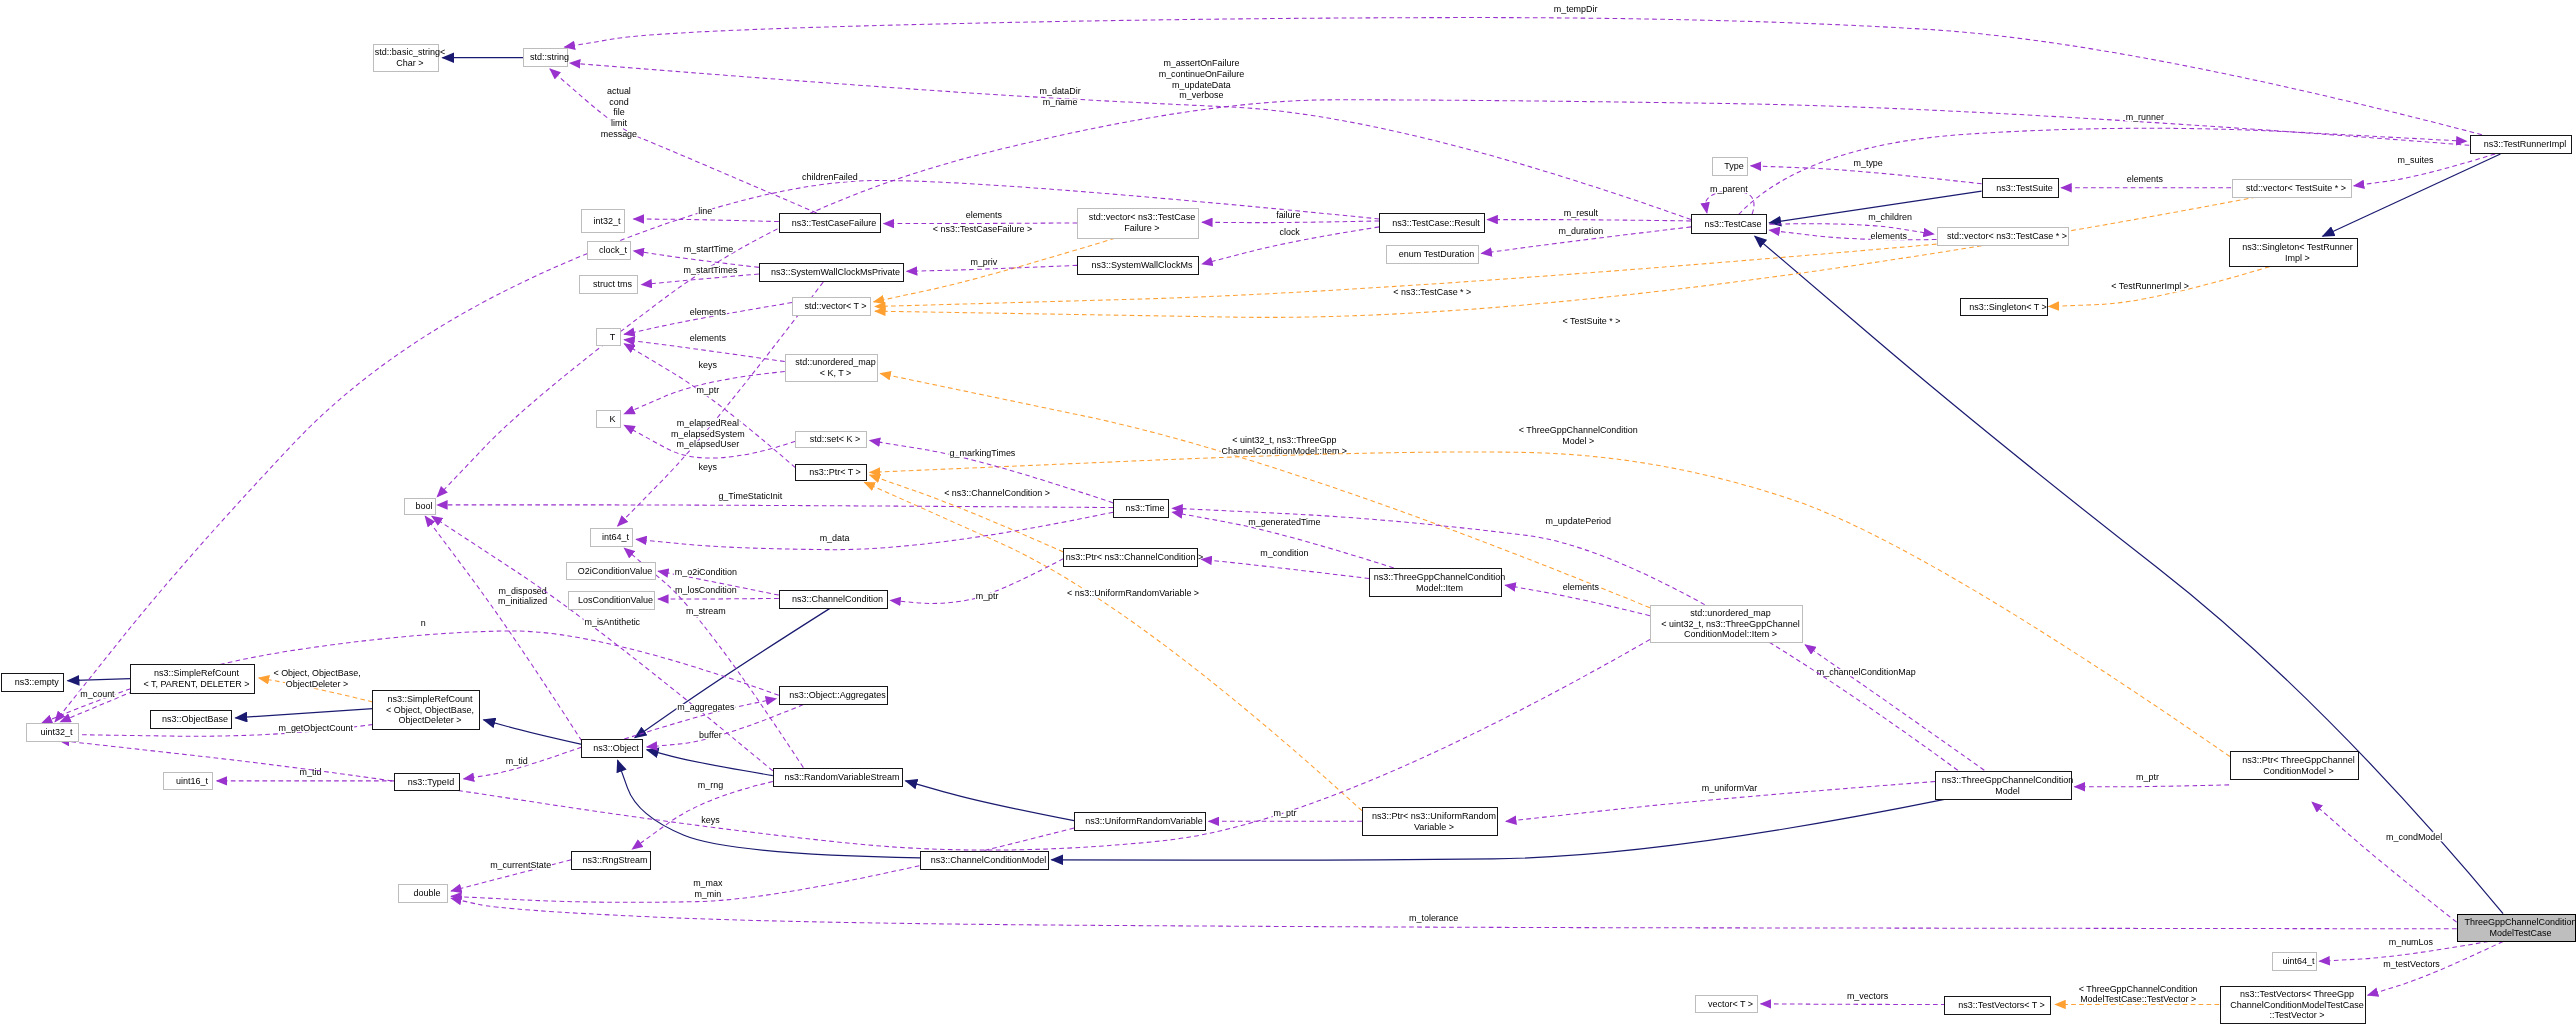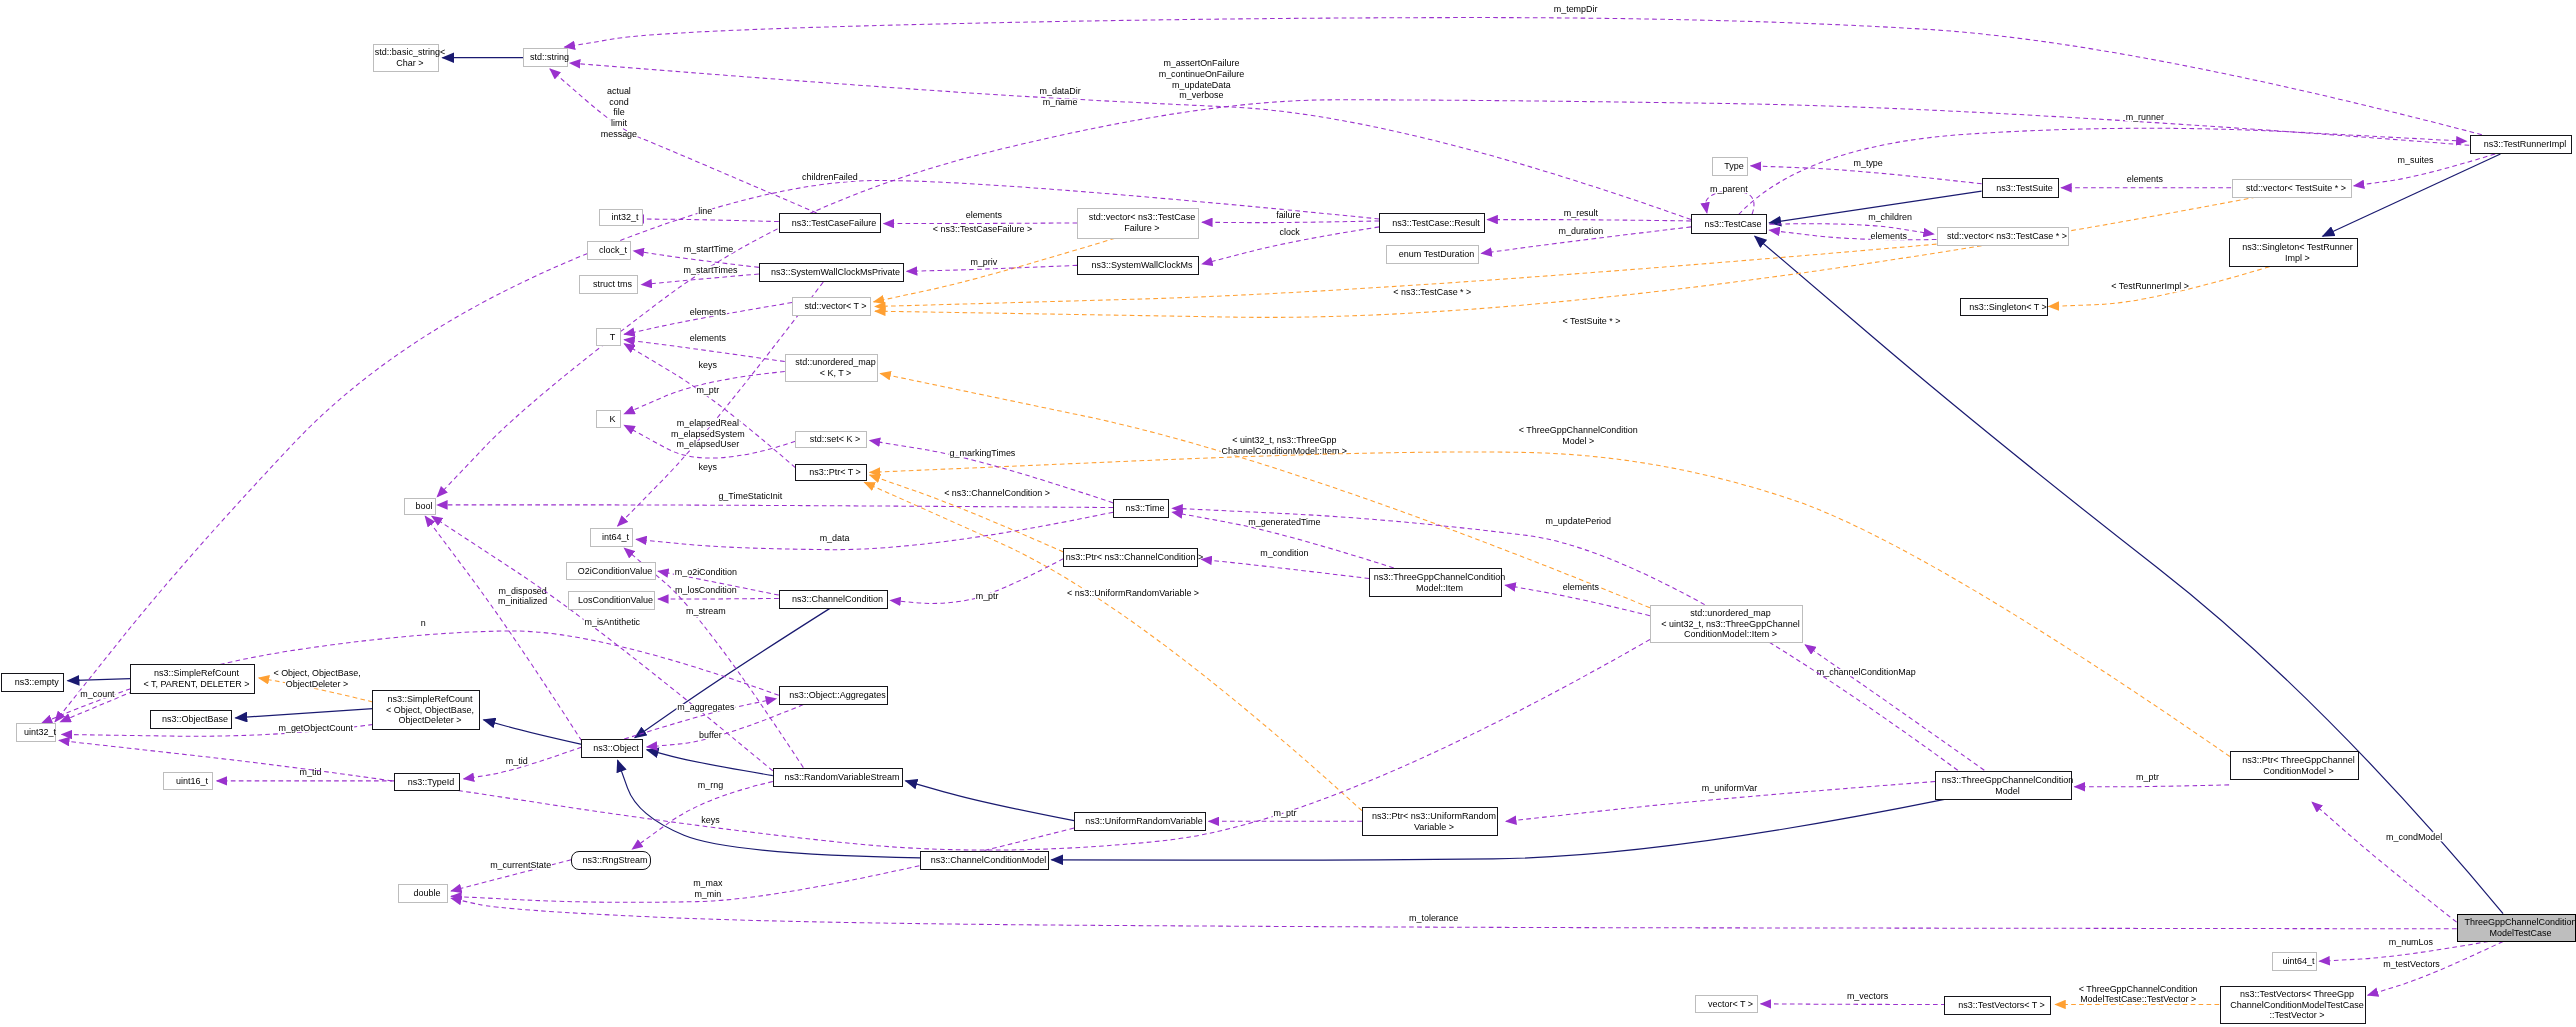--- a/index.html
+++ b/index.html
@@ -188,21 +188,21 @@
 <div class="node ext" style="left: 373px; top: 44px; width: 66px; height: 28px;">
       <span>std::basic_string&lt;</span>
       <span>Char &gt;</span>
     </div>
     <div class="node ext" style="left: 523px; top: 48px; width: 45px; height: 18.6px;">
       <span>std::string</span>
     </div>
     <div class="node ext" style="left: 1712px; top: 157px; width: 36px; height: 18.6px;">
       <span>Type</span>
     </div>
-    <div class="node ext" style="left: 599px; top: 209px; width: 44px; height: 17px;">
+    <div class="node ext" style="left: 581px; top: 209px; width: 44px; height: 24px;">
       <span>int32_t</span>
     </div>
     <div class="node cls" style="left: 779px; top: 213px; width: 102px; height: 20px;">
       <span>ns3::TestCaseFailure</span>
     </div>
     <div class="node ext" style="left: 1077px; top: 208px; width: 122px; height: 30.5px;">
       <span>std::vector&lt; ns3::TestCase</span>
       <span>Failure &gt;</span>
     </div>
     <div class="node cls" style="left: 1379px; top: 213px; width: 106px; height: 20px;">
@@ -299,42 +299,42 @@
       <span>&lt; T, PARENT, DELETER &gt;</span>
     </div>
     <div class="node cls" style="left: 150px; top: 710px; width: 82px; height: 18.6px;">
       <span>ns3::ObjectBase</span>
     </div>
     <div class="node cls" style="left: 372px; top: 690px; width: 108px; height: 40px;">
       <span>ns3::SimpleRefCount</span>
       <span>&lt; Object, ObjectBase,</span>
       <span>ObjectDeleter &gt;</span>
     </div>
-    <div class="node ext" style="left: 16px; top: 723px; width: 40px; height: 18.6px;">
+    <div class="node ext" style="left: 26px; top: 723px; width: 53px; height: 18.6px;">
       <span>uint32_t</span>
     </div>
     <div class="node cls" style="left: 581px; top: 739px; width: 62px; height: 18.6px;">
       <span>ns3::Object</span>
     </div>
     <div class="node cls" style="left: 779px; top: 686px; width: 109px; height: 18.6px;">
       <span>ns3::Object::Aggregates</span>
     </div>
     <div class="node ext" style="left: 163px; top: 772px; width: 50px; height: 18px;">
       <span>uint16_t</span>
     </div>
     <div class="node cls" style="left: 394px; top: 773px; width: 66px; height: 18px;">
       <span>ns3::TypeId</span>
     </div>
     <div class="node cls" style="left: 773px; top: 768px; width: 130px; height: 19px;">
       <span>ns3::RandomVariableStream</span>
     </div>
     <div class="node cls" style="left: 1074px; top: 812px; width: 132px; height: 18.6px;">
       <span>ns3::UniformRandomVariable</span>
     </div>
-    <div class="node cls" style="left: 571px; top: 851px; width: 80px; height: 18.6px; border-radius: 8px;">
+    <div class="node cls" style="left: 571px; top: 851px; width: 80px; height: 18.6px;">
       <span>ns3::RngStream</span>
     </div>
     <div class="node cls" style="left: 920px; top: 851px; width: 129px; height: 18.6px;">
       <span>ns3::ChannelConditionModel</span>
     </div>
     <div class="node ext" style="left: 398px; top: 884px; width: 50px; height: 18.6px;">
       <span>double</span>
     </div>
     <div class="node cls" style="left: 1362px; top: 807px; width: 136px; height: 29px;">
       <span>ns3::Ptr&lt; ns3::UniformRandom</span>

